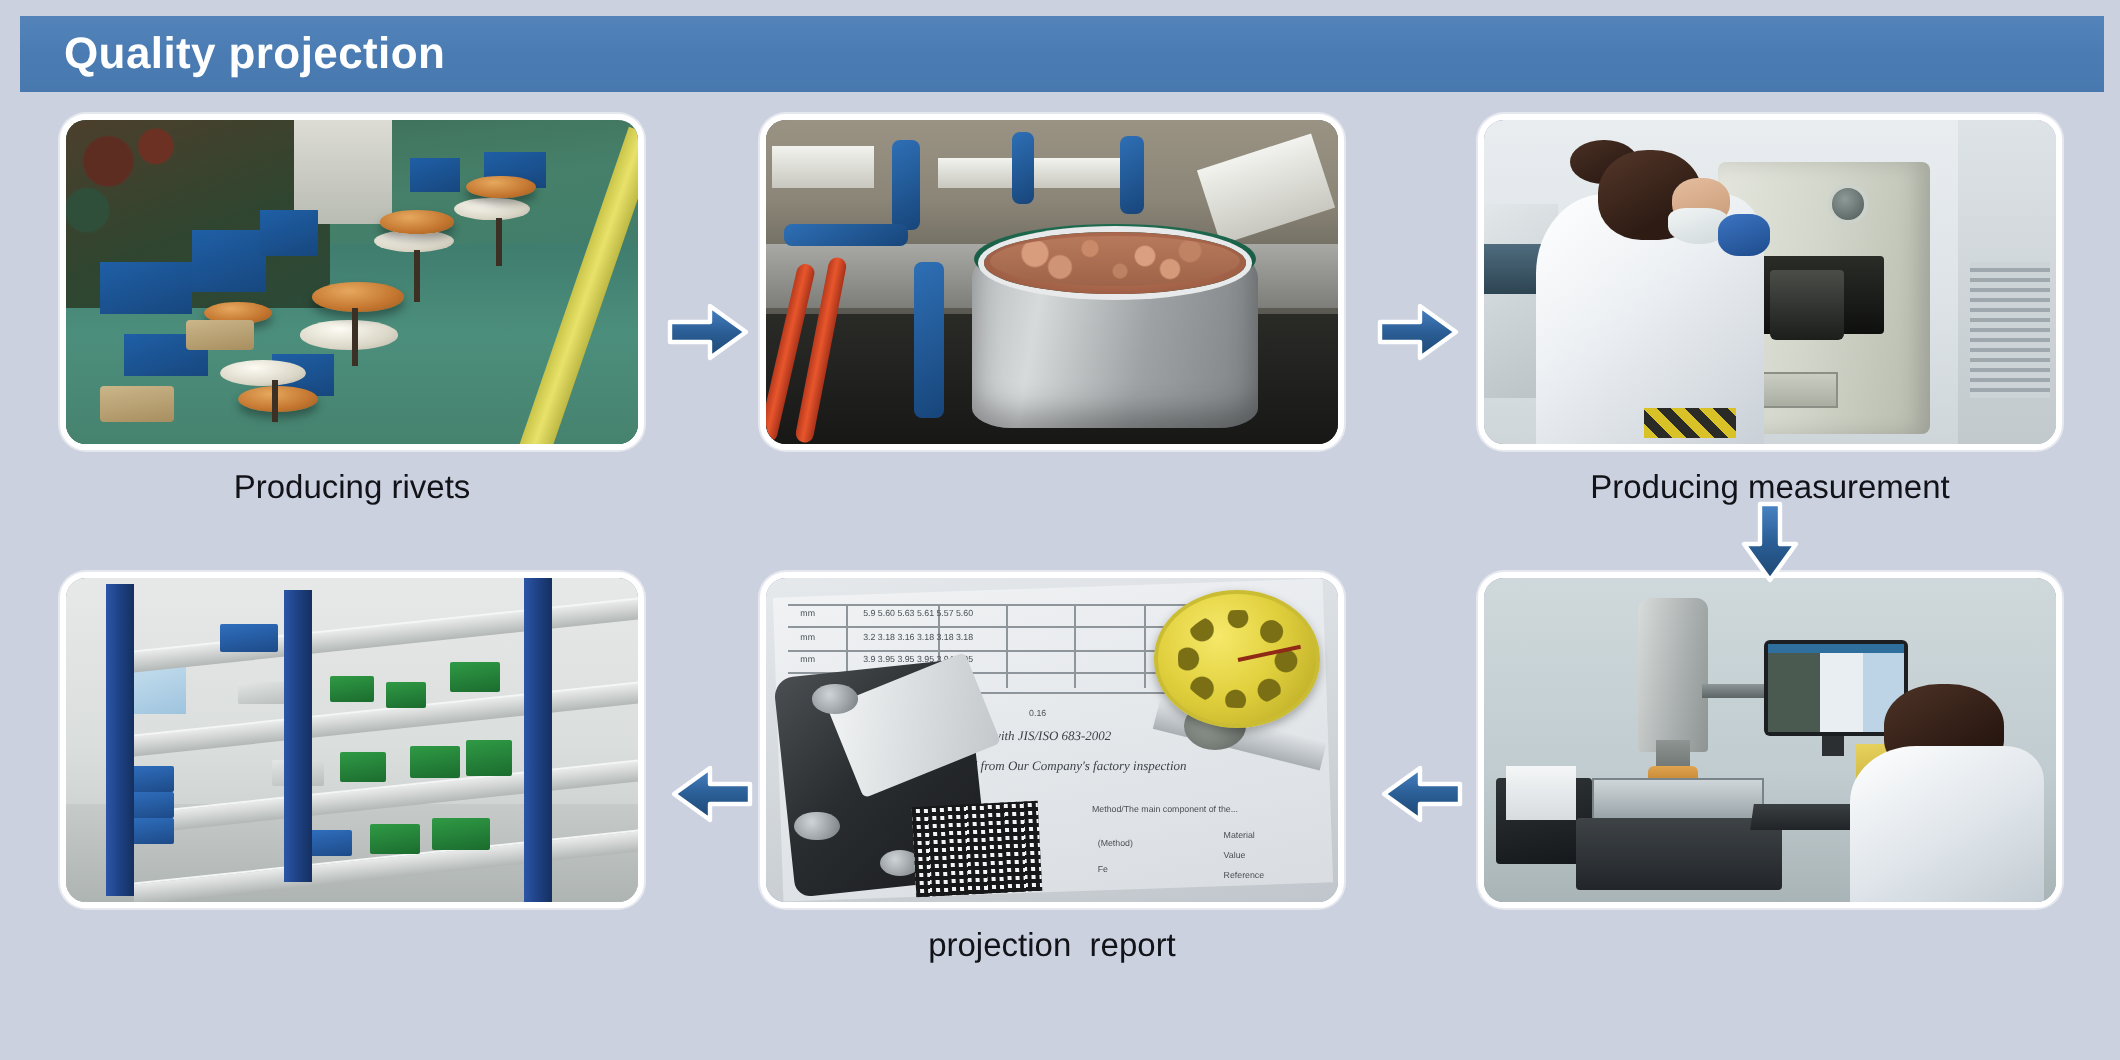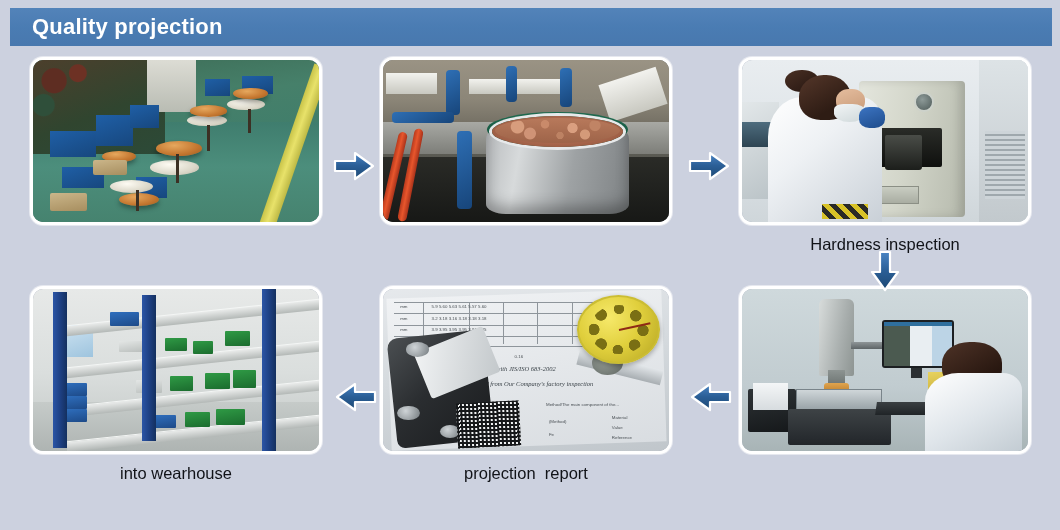--- a/index.html
+++ b/index.html
@@ -507,20 +507,21 @@
         <div class="rivetstn" style="left:30%;top:82%;width:14%;height:8%;"></div>
         <div class="post" style="left:36%;top:80%;height:13%;"></div>
         <div class="disc" style="left:68%;top:24%;width:13%;height:7%;"></div>
         <div class="rivetstn" style="left:70%;top:17%;width:12%;height:7%;"></div>
         <div class="post" style="left:75%;top:30%;height:15%;"></div>
         <div class="rivetstn" style="left:24%;top:56%;width:12%;height:7%;"></div>
         <div class="basket" style="left:6%;top:82%;width:13%;height:11%;"></div>
         <div class="basket" style="left:21%;top:62%;width:12%;height:9%;"></div>
       </div>
     </div>
+    <div class="step-caption">Producing rivets</div>
   </div>
 
   <div class="step" id="step-2">
     <div class="step-media">
       <div class="img-bowl">
         <div class="backpanel"></div>
         <div class="bench"></div>
         <div class="dark-base"></div>
         <div class="whitebar" style="left:30%;top:12%;width:34%;height:9%;"></div>
         <div class="whitebar" style="left:1%;top:8%;width:18%;height:13%;"></div>
@@ -554,21 +555,21 @@
         <div class="display"></div>
         <div class="coat"></div>
         <div class="ponytail"></div>
         <div class="head"></div>
         <div class="face"></div>
         <div class="mask"></div>
         <div class="glove"></div>
         <div class="hazard"></div>
       </div>
     </div>
-    <div class="step-caption">Hardness inspection</div>
+    <div class="step-caption">Producing measurement</div>
   </div>
 
   <div class="step" id="step-4">
     <div class="step-media">
       <div class="img-wh">
         <div class="floor"></div>
         <div class="poster"></div>
         <div class="shelf sh1"></div>
         <div class="shelf sh2"></div>
         <div class="shelf sh3"></div>
@@ -586,21 +587,20 @@
         <div class="bin green" style="left:64%;top:74%;width:10%;height:10%;"></div>
         <div class="bin blue" style="left:42%;top:78%;width:8%;height:8%;"></div>
         <div class="bin blue" style="left:10%;top:58%;width:9%;height:8%;"></div>
         <div class="bin blue" style="left:10%;top:66%;width:9%;height:8%;"></div>
         <div class="bin blue" style="left:10%;top:74%;width:9%;height:8%;"></div>
         <div class="upright up1"></div>
         <div class="upright up2"></div>
         <div class="upright up3"></div>
       </div>
     </div>
-    <div class="step-caption">into wearhouse</div>
   </div>
 
   <div class="step" id="step-5">
     <div class="step-media">
       <div class="img-rep">
         <div class="sheet"></div>
         <div class="trow" style="top:8%;"></div>
         <div class="trow" style="top:15%;"></div>
         <div class="trow" style="top:22%;"></div>
         <div class="trow" style="top:29%;"></div>

